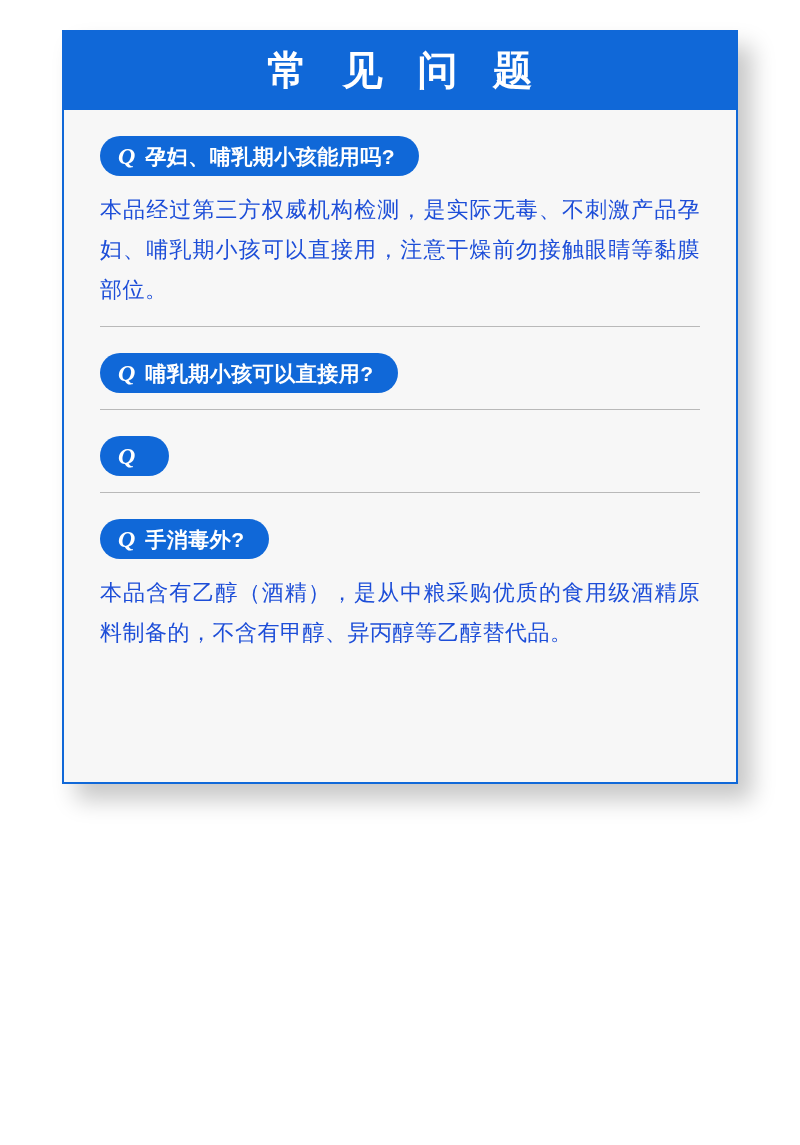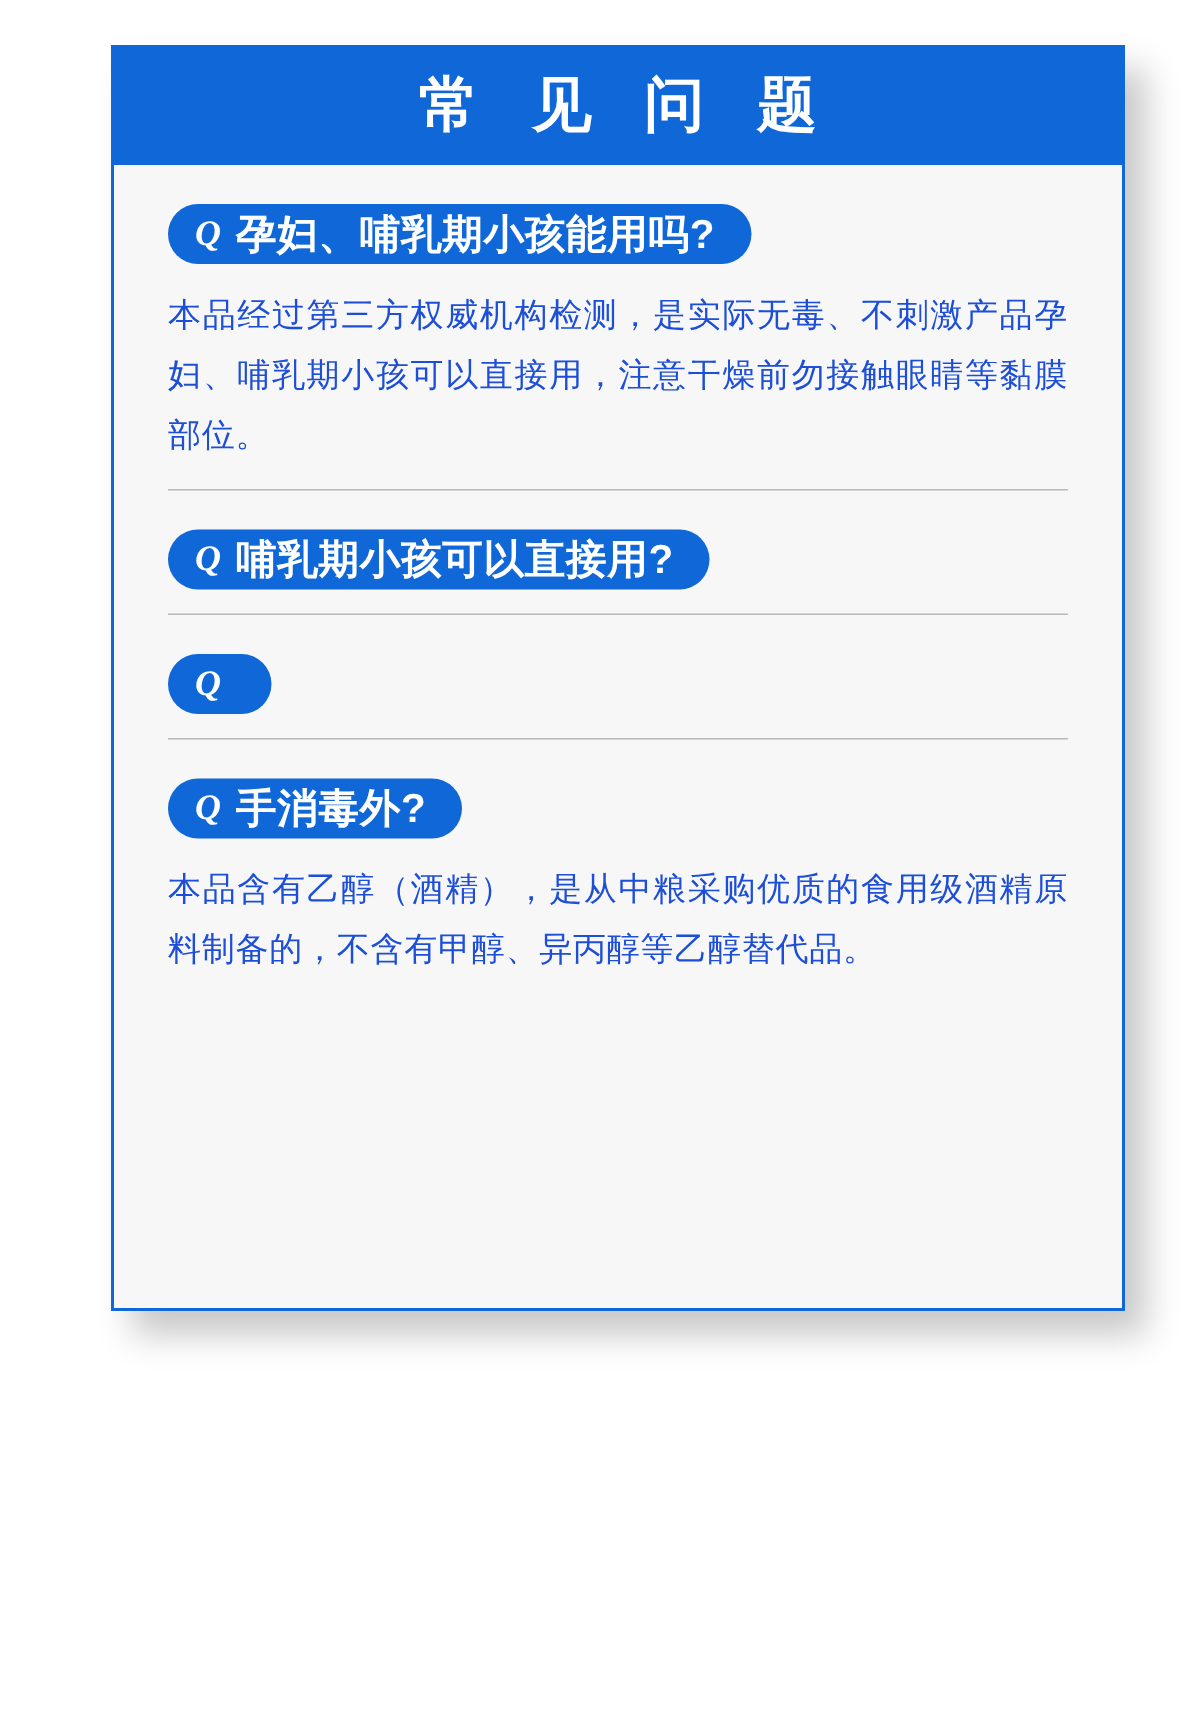--- a/index.html
+++ b/index.html
@@ -17,26 +17,25 @@
     position: relative;
     width: 800px;
     height: 1145px;
     box-sizing: border-box;
   }
   .card {
     position: absolute;
     left: 62px;
     top: 30px;
     width: 676px;
-    height: 844px;
+    height: 754px;
     background: #f7f7f7;
     border: 2px solid #1068d8;
     box-sizing: border-box;
     box-shadow: 14px 16px 22px rgba(0,0,0,0.22);
-    margin-left: 12px;
   }
   .card-header {
     position: absolute;
     left: -2px;
     top: -2px;
     width: 676px;
     height: 80px;
     background: #1068d8;
     display: flex;
     align-items: center;
@@ -73,21 +72,21 @@
   }
   .q-pill .q-mark {
     font-size: 24px;
     font-weight: bold;
     font-style: italic;
     margin-right: 10px;
     line-height: 1;
     font-family: "Liberation Serif", serif;
   }
   .q-pill .q-text {
-    font-size: 27px;
+    font-size: 21px;
     font-weight: bold;
     line-height: 1;
     letter-spacing: 0.5px;
   }
   .a-text {
     margin-top: 14px;
     color: #1d4ed8;
     font-size: 22px;
     line-height: 40px;
     letter-spacing: 0.5px;

